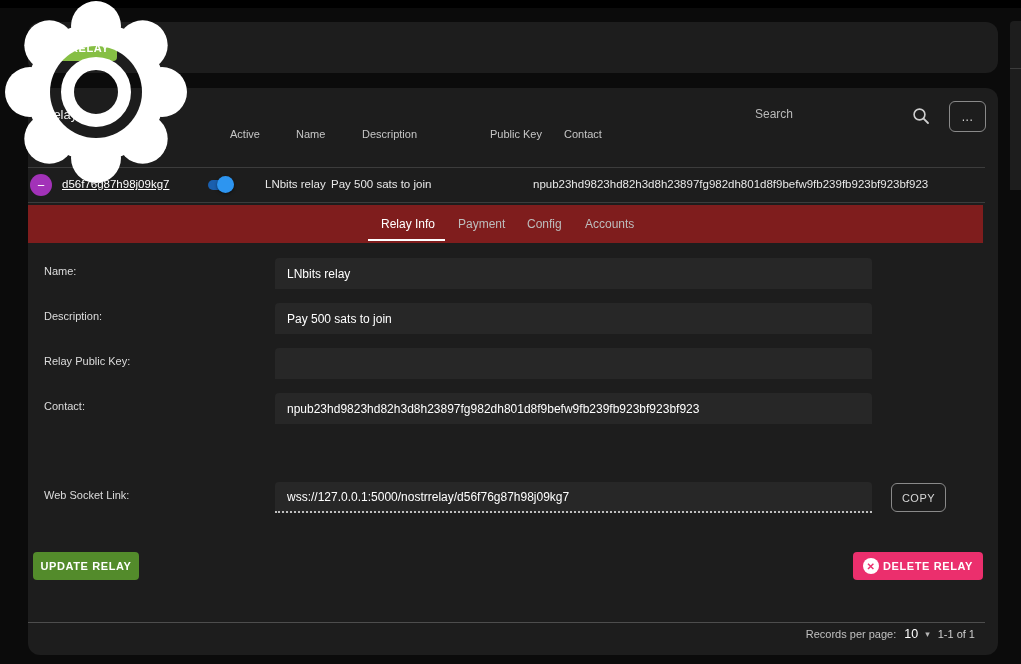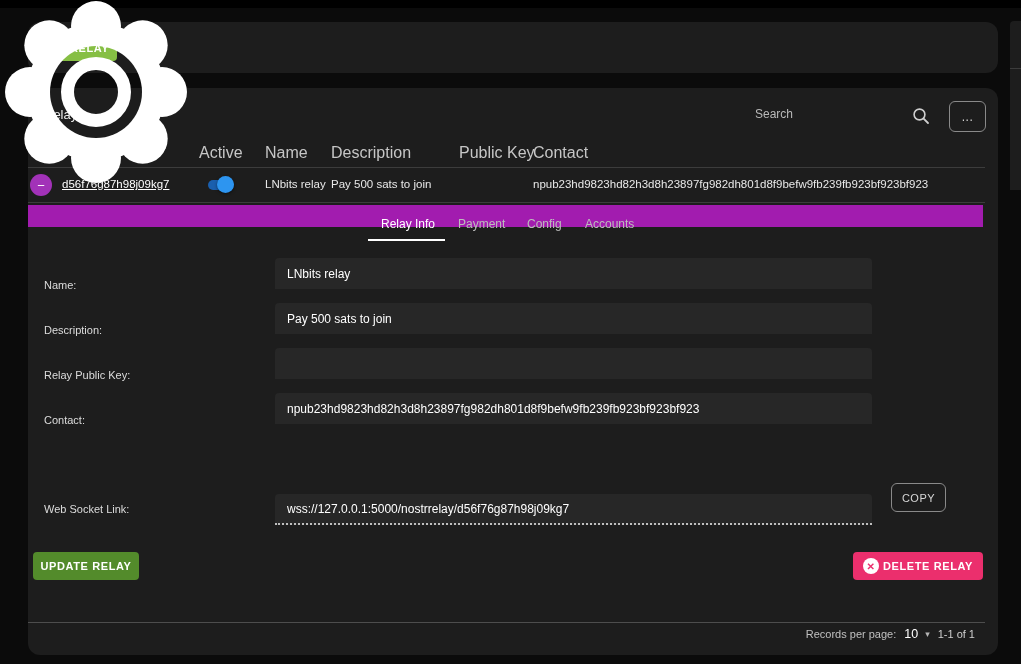--- a/index.html
+++ b/index.html
@@ -31,44 +31,44 @@
   .search-wrap input { width:100%; height:100%; background:transparent; border:none; outline:none;
                        color:#e8e8e8; font-size:12px; font-family:"Liberation Sans",sans-serif; }
   .search-wrap input::placeholder { color:#b9b9b9; opacity:1; }
   .search-icon { position:absolute; left:884px; top:19px; width:18px; height:18px; cursor:pointer; }
 
   .divider { height:1px; background:#3c3c3c; }
   .div-a { position:absolute; left:0; top:79px; width:957px; }
   .div-b { position:absolute; left:0; top:114px; width:957px; }
   .div-c { position:absolute; left:0; top:534px; width:957px; background:#4d4d4d; }
 
-  .th { position:absolute; top:56px; color:#c6c6c6; font-size:16px; }
+  .th { position:absolute; top:40px; color:#c6c6c6; font-size:11px;margin-left:31px; }
   .td { position:absolute; top:90px; color:#e8e8e8; font-size:11.5px; }
 
   .minus-btn { position:absolute; left:2px; top:86px; width:22px; height:22px; border-radius:50%;
                background:#a232b8; color:#fff; display:flex; align-items:center; justify-content:center;
                font-size:13px; cursor:pointer; }
   .row-link { position:absolute; left:34px; top:90px; color:#fff; font-size:11.5px;
               text-decoration:underline; cursor:pointer; }
   .toggle { position:absolute; left:180px; top:92px; width:26px; height:10px; border-radius:5px;
             background:#1a5fae; cursor:pointer; }
   .toggle .thumb { position:absolute; left:9px; top:-4px; width:17px; height:17px; border-radius:50%;
                    background:#2d95f0; box-shadow:0 1px 3px rgba(0,0,0,.5); }
 
-  .tabbar { position:absolute; left:0; top:117px; width:955px; height:22px; background:#a21caf; }
+  .tabbar { position:absolute; left:0; top:117px; width:955px; height:38px; background:#7f1d1d; }
   .tab { position:absolute; top:12px; font-size:12px; color:#bdbdbd; cursor:pointer; }
   .tab.active { color:#fff; }
   .tab-indicator { position:absolute; left:340px; top:34px; width:77px; height:2px; background:#fff; }
 
   .frow { position:absolute; left:0; width:957px; height:31px; }
-  .frow .flabel { position:absolute; left:16px; top:21px; color:#dcdcdc; font-size:11px; }
+  .frow .flabel { position:absolute; left:16px; top:7px; color:#dcdcdc; font-size:11px; }
   .frow input { position:absolute; left:247px; top:0; width:597px; height:31px; background:#272727;
                 border:none; outline:none; border-radius:4px 4px 0 0; color:#fff; font-size:12px;
                 padding:0 12px; font-family:"Liberation Sans",sans-serif; }
-  .frow input.dotted { border-bottom:2px dotted rgba(255,255,255,.7);margin-top:12px; }
+  .frow input.dotted { border-bottom:2px dotted rgba(255,255,255,.7); }
 
   .pagination { position:absolute; right:23px; top:539px; display:flex; align-items:center;
                 gap:8px; color:#c0c0c0; font-size:11px; }
   .pagination .rpp-value { color:#fff; font-size:12.5px; cursor:pointer; display:flex; align-items:center; gap:7px;justify-content:center; }
   .pagination .caret { color:#b5b5b5; font-size:9px; }
   .pagination .range { color:#cfcfcf; }
 
   .gear { position:absolute; left:0; top:0; pointer-events:none; }
 </style>
 </head>

